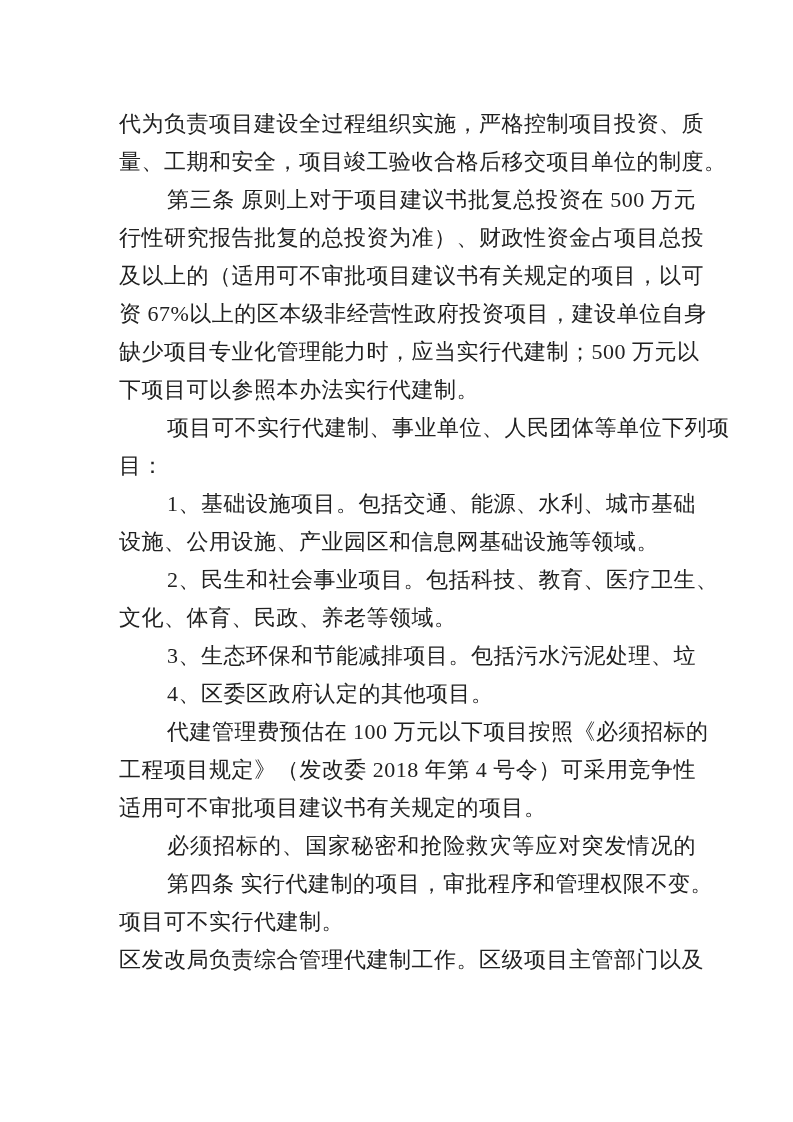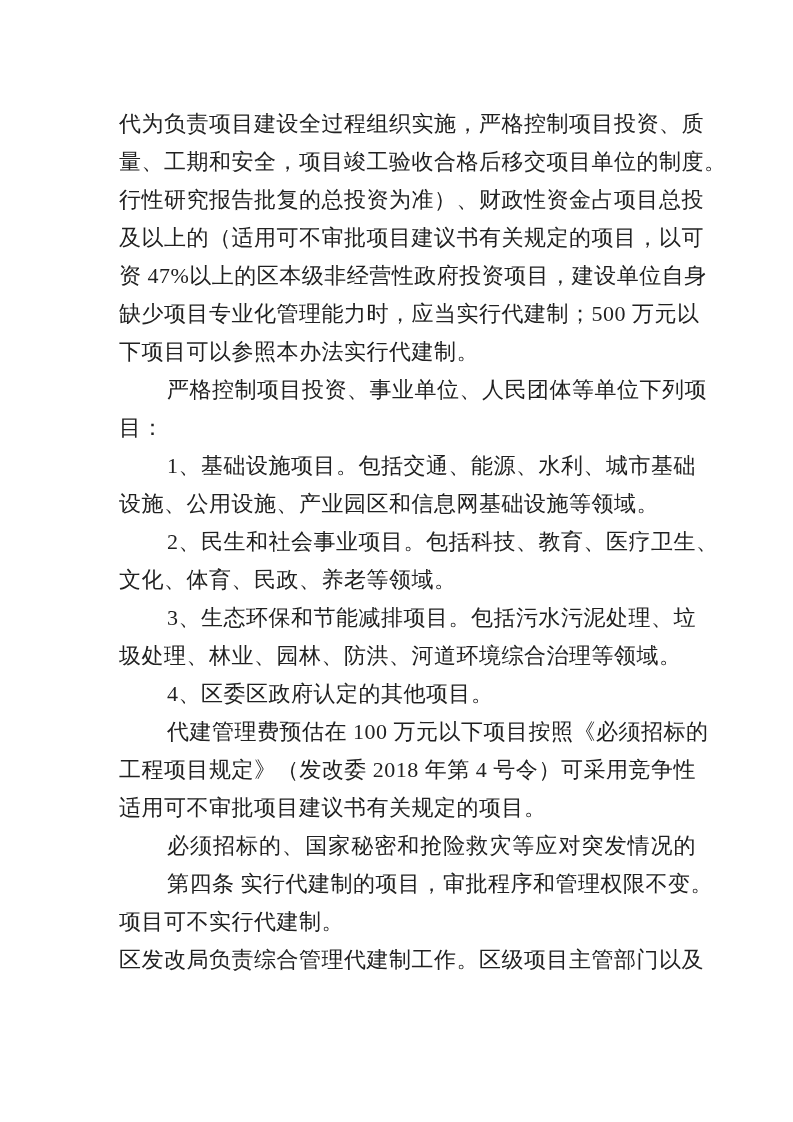--- a/index.html
+++ b/index.html
@@ -42,33 +42,33 @@
     padding-left: 48px;
   }
 </style>
 </head>
 <body>
 
 <div class="page">
   <div class="textblock">
     <div class="line just">代为负责项目建设全过程组织实施，严格控制项目投资、质</div>
     <div class="line just">量、工期和安全，项目竣工验收合格后移交项目单位的制度。</div>
+    <div class="line indent just">第三条 原则上对于项目建议书批复总投资在 500 万元</div>
     <div class="line just">行性研究报告批复的总投资为准）、财政性资金占项目总投</div>
     <div class="line just">及以上的（适用可不审批项目建议书有关规定的项目，以可</div>
-    <div class="line just">资 47%以上的区本级非经营性政府投资项目，建设单位自身</div>
+    <div class="line just">资 67%以上的区本级非经营性政府投资项目，建设单位自身</div>
     <div class="line just">缺少项目专业化管理能力时，应当实行代建制；500 万元以</div>
     <div class="line endline">下项目可以参照本办法实行代建制。</div>
-    <div class="line indent just">严格控制项目投资、事业单位、人民团体等单位下列项</div>
+    <div class="line indent just">项目可不实行代建制、事业单位、人民团体等单位下列项</div>
     <div class="line endline">目：</div>
     <div class="line indent just">1、基础设施项目。包括交通、能源、水利、城市基础</div>
     <div class="line endline">设施、公用设施、产业园区和信息网基础设施等领域。</div>
     <div class="line indent just">2、民生和社会事业项目。包括科技、教育、医疗卫生、</div>
     <div class="line endline">文化、体育、民政、养老等领域。</div>
     <div class="line indent just">3、生态环保和节能减排项目。包括污水污泥处理、垃</div>
-    <div class="line endline">圾处理、林业、园林、防洪、河道环境综合治理等领域。</div>
     <div class="line indent endline">4、区委区政府认定的其他项目。</div>
     <div class="line indent just">代建管理费预估在 100 万元以下项目按照《必须招标的</div>
     <div class="line just">工程项目规定》（发改委 2018 年第 4 号令）可采用竞争性</div>
     <div class="line endline">适用可不审批项目建议书有关规定的项目。</div>
     <div class="line indent just">必须招标的、国家秘密和抢险救灾等应对突发情况的</div>
     <div class="line indent just">第四条 实行代建制的项目，审批程序和管理权限不变。</div>
     <div class="line endline">项目可不实行代建制。</div>
     <div class="line just">区发改局负责综合管理代建制工作。区级项目主管部门以及</div>
   </div>
 </div>

